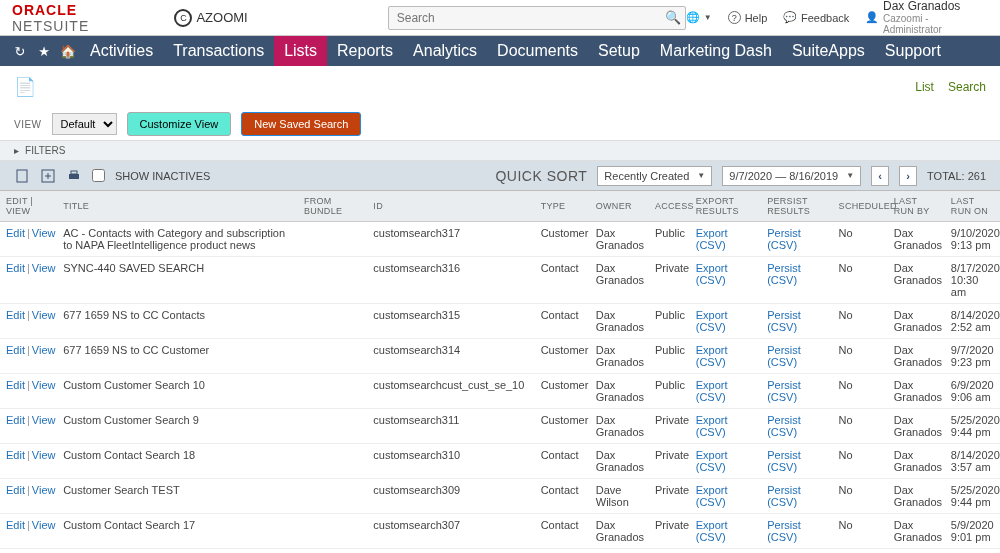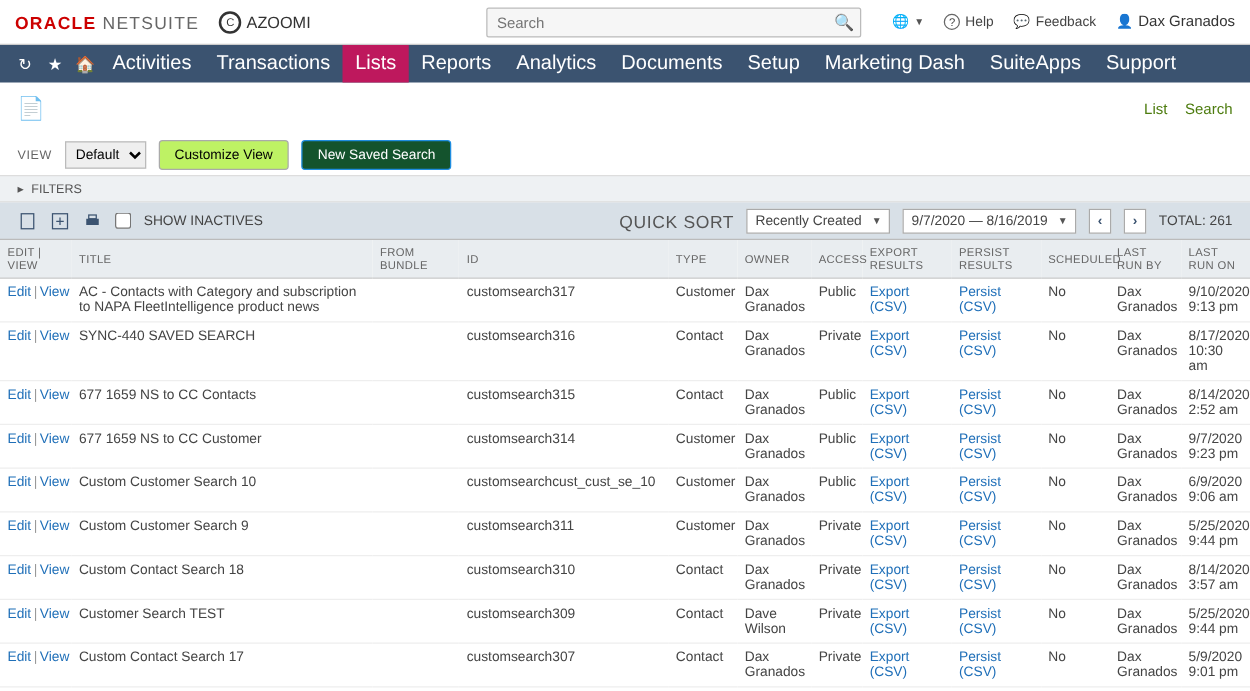--- a/index.html
+++ b/index.html
@@ -21,22 +21,22 @@
 .navbar .nicon{width:24px;text-align:center;font-size:13px;cursor:pointer}
 .navbar .nitm{padding:0 10px;height:30px;display:flex;align-items:center;font-size:16px;cursor:pointer}
 .navbar .nitm.active{background:#be185d}
 .pagehead{display:flex;align-items:center;padding:10px 14px}
 .pagehead .icon{color:#3b5370;font-size:18px;margin-right:8px}
 .pagehead h1{font-size:18px;color:#555;font-weight:normal}
 .pagehead .rlinks{margin-left:auto;display:flex;gap:14px;font-size:12px;color:#4d7c0f}
 .viewrow{display:flex;align-items:center;padding:4px 14px;gap:10px}
 .viewrow .lbl{font-size:10px;color:#666;letter-spacing:.5px}
 .viewrow select{height:22px;border:1px solid #bbb;font-size:11px;padding:0 4px}
-.btn{height:24px;padding:0 12px;border:1px solid #aaa;background:#bef264;border-radius:3px;font-size:11px;cursor:pointer}
-.btn.blue{background:#14532d;border-color:#1f8de0;color:#fff}
+.btn{height:24px;padding:0 12px;border:1px solid #aaa;background:#5eead4;border-radius:3px;font-size:11px;cursor:pointer}
+.btn.blue{background:#c2410c;border-color:#1f8de0;color:#fff}
 .filters{background:#eef1f3;border-top:1px solid #ddd;border-bottom:1px solid #ddd;padding:4px 14px;font-size:10px;color:#555;display:flex;align-items:center;gap:6px}
 .toolbar{background:#d8e0e7;border-bottom:1px solid #bbb;display:flex;align-items:center;padding:4px 14px;gap:10px;height:30px;font-size:11px;color:#444}
 .toolbar .spacer{flex:1}
 .toolbar .qs{font-size:14px;color:#555;letter-spacing:.5px}
 .toolbar .sel{border:1px solid #aaa;background:#fff;height:20px;padding:6px 6px;display:flex;align-items:center;gap:8px;font-size:11px}
 .toolbar .nav{border:1px solid #aaa;background:#fff;height:20px;width:18px;display:flex;align-items:center;justify-content:center;color:#3b5370;font-weight:bold}
 table{width:100%;border-collapse:collapse;table-layout:fixed}
 thead th{background:#e9edf0;font-size:9px;color:#666;text-align:left;padding:5px 6px;border-bottom:1px solid #ccc;font-weight:normal;letter-spacing:.3px}
 tbody td{font-size:11px;padding:5px 6px;border-bottom:1px solid #eee;vertical-align:top;color:#444}
 a.lk{color:#1f6fb8;text-decoration:none}
@@ -62,20 +62,21 @@
     <span class="itm">🌐<span class="tri">▼</span></span>
     <span class="itm">
         <span style="border:1px solid #666;border-radius:50%;width:13px;height:13px;display:inline-flex;align-items:center;justify-content:center;font-size:9px">?</span>
         <span>Help</span>
       </span>
     <span class="itm">💬<span>Feedback</span></span>
     <span class="itm">
       <span>👤</span>
       <span class="userbox">
         <div class="nm">Dax Granados</div>
+        <div class="rl">Cazoomi - Administrator</div>
       </span>
     </span>
   </div>
 </div>
 
 <div class="navbar">
   <span class="nicon">↻</span>
   <span class="nicon">★</span>
   <span class="nicon">🏠</span>
   <div id="nav-items" style="display:flex">

